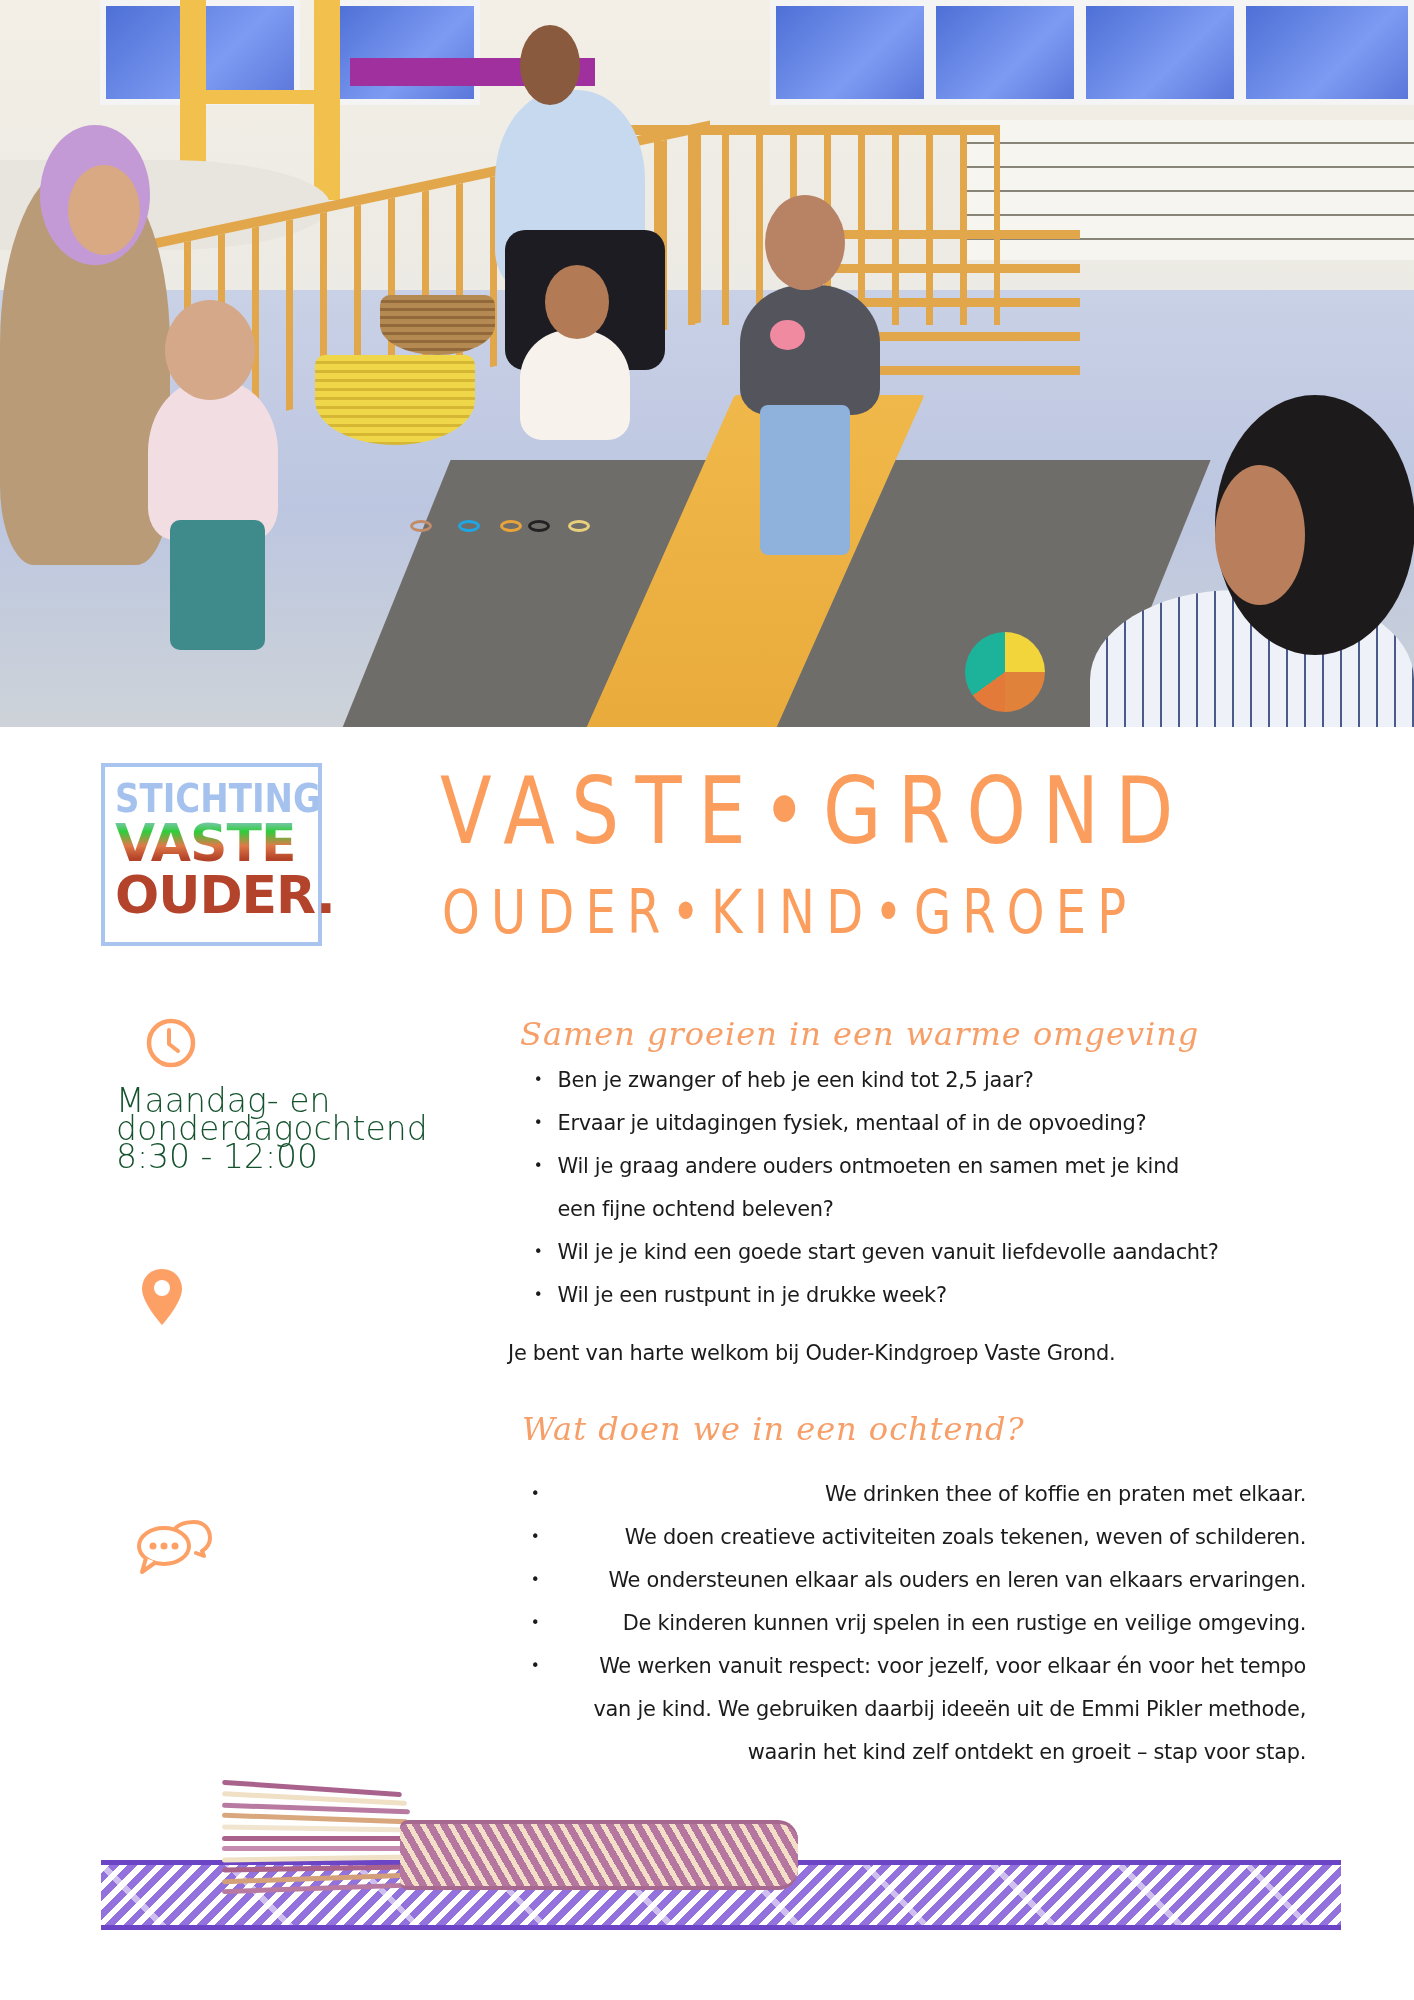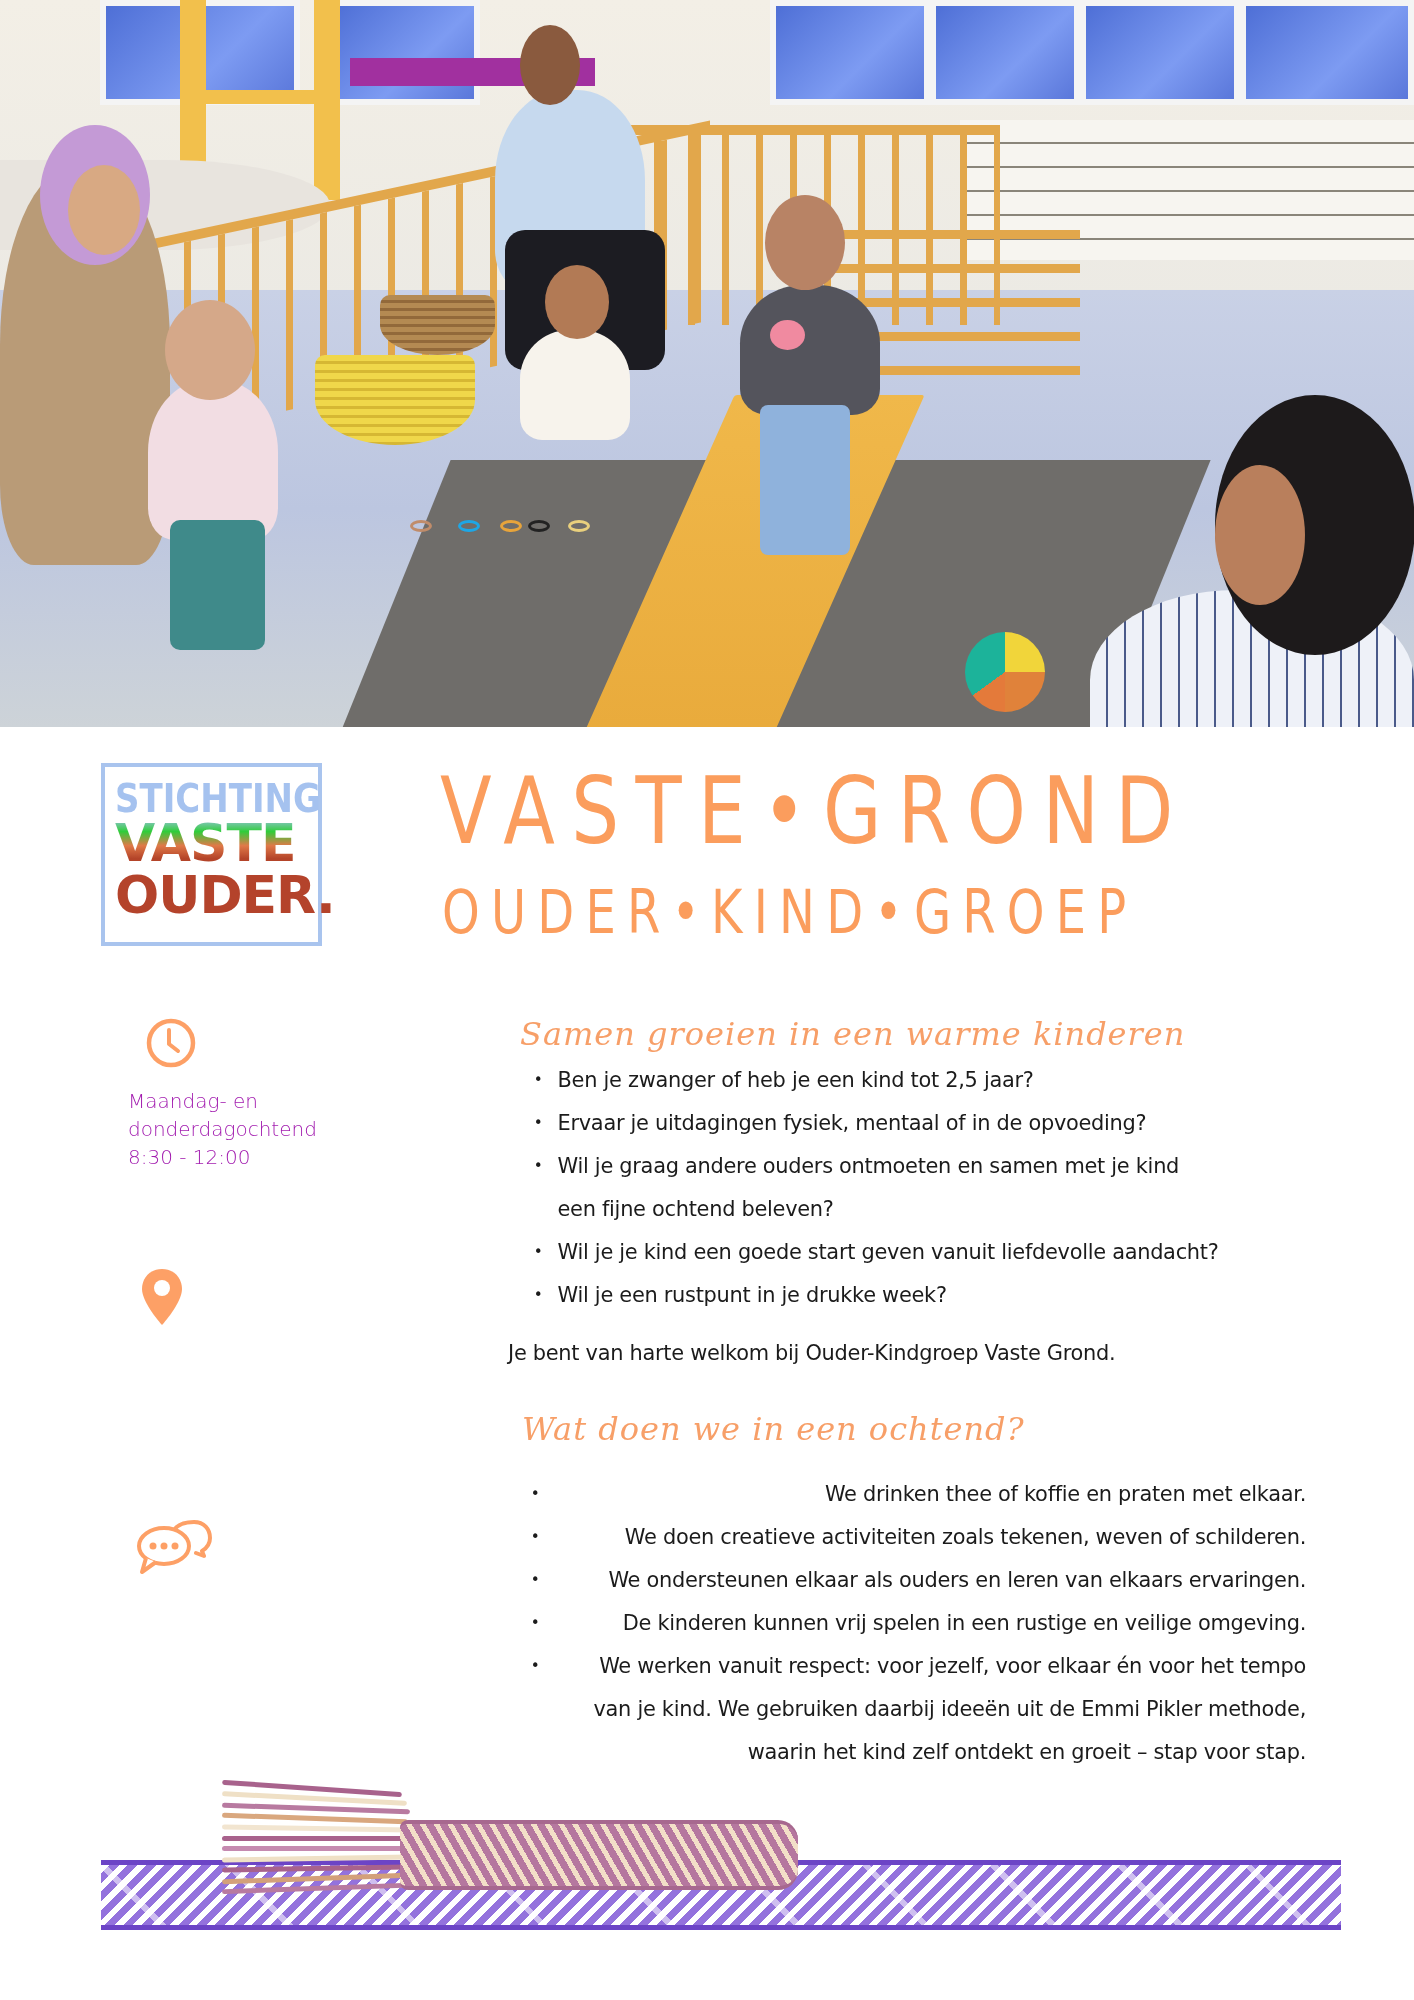--- a/index.html
+++ b/index.html
@@ -32,21 +32,21 @@
   .logo .l2 { font-family: "DejaVu Sans", sans-serif; font-weight: bold; font-size: 52px; line-height: 52px; letter-spacing: -1px; display: block; margin-top: 2px;
               background: linear-gradient(#a5c2ef 0%, #2fcd3a 28%, #e07948 55%, #b44429 80%); -webkit-background-clip: text; background-clip: text; color: transparent; }
   .logo .l3 { font-family: "DejaVu Sans", sans-serif; font-weight: bold; font-size: 52px; line-height: 52px; letter-spacing: -1px; color: #b4432b; display: block; }
 
   .title-main { position: absolute; left: 440px; top: 762px; width: 780px; text-align: center; font-family: "DejaVu Sans", sans-serif; color: #fb9d5d; font-size: 92px; letter-spacing: 20px; line-height: 100px; font-weight: normal; transform: scaleX(0.82); transform-origin: left top; white-space: nowrap; }
   .title-sub  { position: absolute; left: 442px; top: 880px; width: 780px; font-family: "DejaVu Sans", sans-serif; color: #fb9d5d; font-size: 60px; letter-spacing: 14px; line-height: 64px; transform: scaleX(0.80); transform-origin: left top; white-space: nowrap; }
 
   
   .side-block { position: absolute; left: 112px; width: 300px; }
   .side-icon { position: absolute; left: 33px; }
-  .side-text { position: absolute; left: 16px; font-family: "DejaVu Sans", sans-serif; font-size: 20px; line-height: 28px; color: #a21caf; font-weight: 300; white-space: pre-line; }
+  .side-text { position: absolute; left: 4px; font-family: "DejaVu Sans", sans-serif; font-size: 33px; line-height: 28px; color: #14532d; font-weight: 300; white-space: pre-line; }
 
   
   .section-title { position: absolute; font-family: "DejaVu Serif", "Liberation Serif", serif; font-style: italic; color: #f79f68; font-size: 32px; letter-spacing: 1px; white-space: nowrap; }
   .bullets { position: absolute; list-style: none; font-family: "DejaVu Sans", sans-serif; font-size: 22px; color: #1b1b1b; }
   .bullets li { position: relative; padding-left: 29px; line-height: 43px; letter-spacing: -0.3px; transform: scaleX(0.95); transform-origin: left center; }
   .bullets li::before { content: "•"; position: absolute; left: 4px; top: 0; font-size: 16px; }
   .plain-line { position: absolute; font-family: "DejaVu Sans", sans-serif; font-size: 22px; color: #1b1b1b; letter-spacing: -0.3px; white-space: nowrap; transform: scaleX(0.95); transform-origin: left center; }
 
   
   .band-purple { position: absolute; left: 101px; top: 1860px; width: 1240px; height: 70px;
@@ -154,21 +154,21 @@
       <path d="M40 10 C44 4 52 2 60 2 C70 2 76 9 76 18 C76 24 73 28 68 31 L70 36 L62 33" fill="none" stroke="#fda066" stroke-width="4" stroke-linecap="round" stroke-linejoin="round"></path>
       <ellipse cx="30" cy="26" rx="25" ry="18" fill="#fff" stroke="#fda066" stroke-width="4"></ellipse>
       <path d="M12 38 L8 52 L22 42" fill="#fff" stroke="#fda066" stroke-width="4" stroke-linejoin="round"></path>
       <circle cx="19" cy="26" r="3.5" fill="#fda066"></circle>
       <circle cx="30" cy="26" r="3.5" fill="#fda066"></circle>
       <circle cx="41" cy="26" r="3.5" fill="#fda066"></circle>
     </svg>
   </span>
 </div>
 
-<div class="section-title" style="left:520px;top:1015px;">Samen groeien in een warme kinderen</div>
+<div class="section-title" style="left:520px;top:1015px;">Samen groeien in een warme omgeving</div>
 <ul class="bullets" style="left:530px;top:1058px;width:760px;">
   <li>Ben je zwanger of heb je een kind tot 2,5 jaar?</li>
   <li>Ervaar je uitdagingen fysiek, mentaal of in de opvoeding?</li>
   <li>Wil je graag andere ouders ontmoeten en samen met je kind</li>
   <li class="cont">een fijne ochtend beleven?</li>
   <li>Wil je je kind een goede start geven vanuit liefdevolle aandacht?</li>
   <li>Wil je een rustpunt in je drukke week?</li>
 </ul>
 <div class="plain-line" style="left:508px;top:1340px;">Je bent van harte welkom bij Ouder-Kindgroep Vaste Grond.</div>
 

